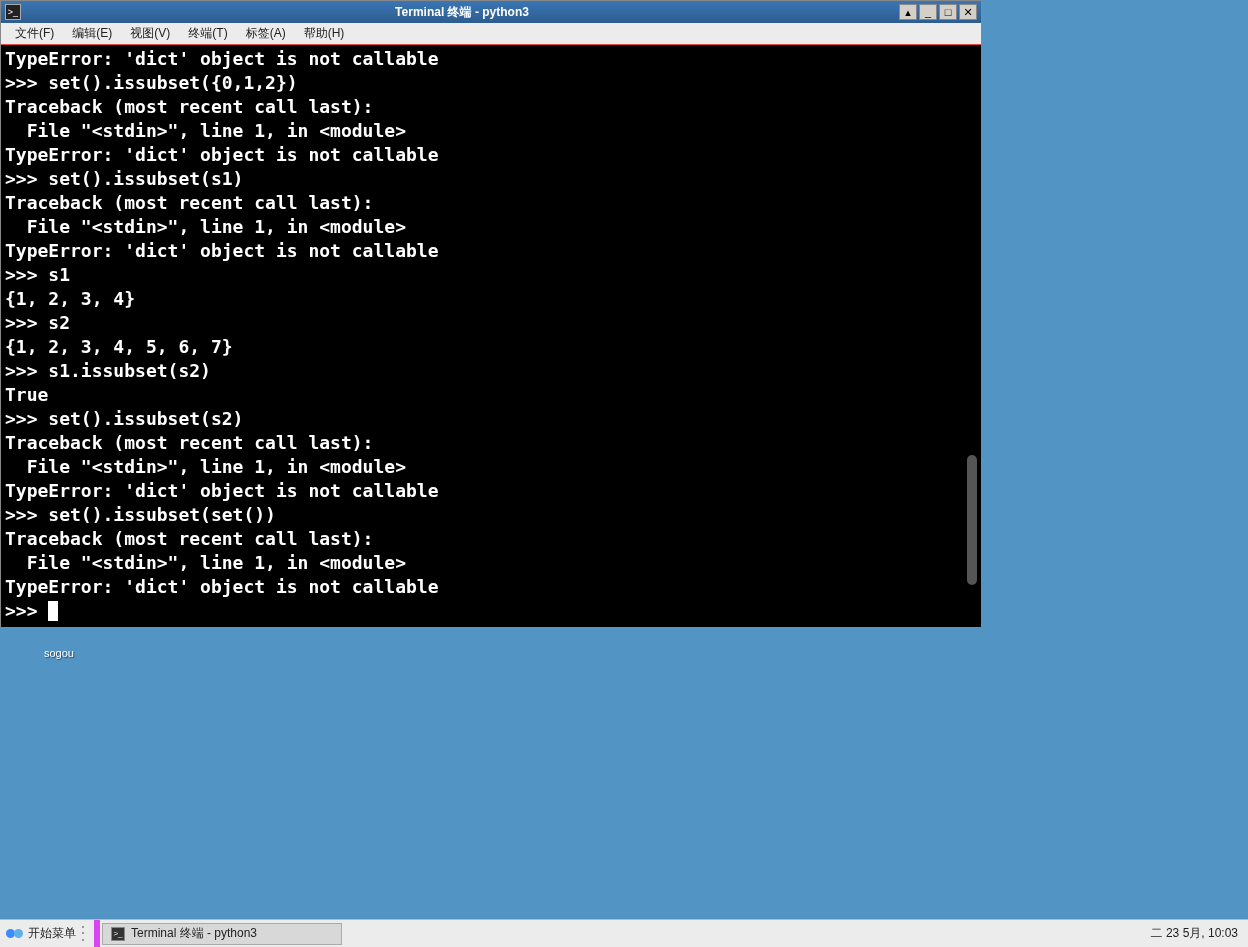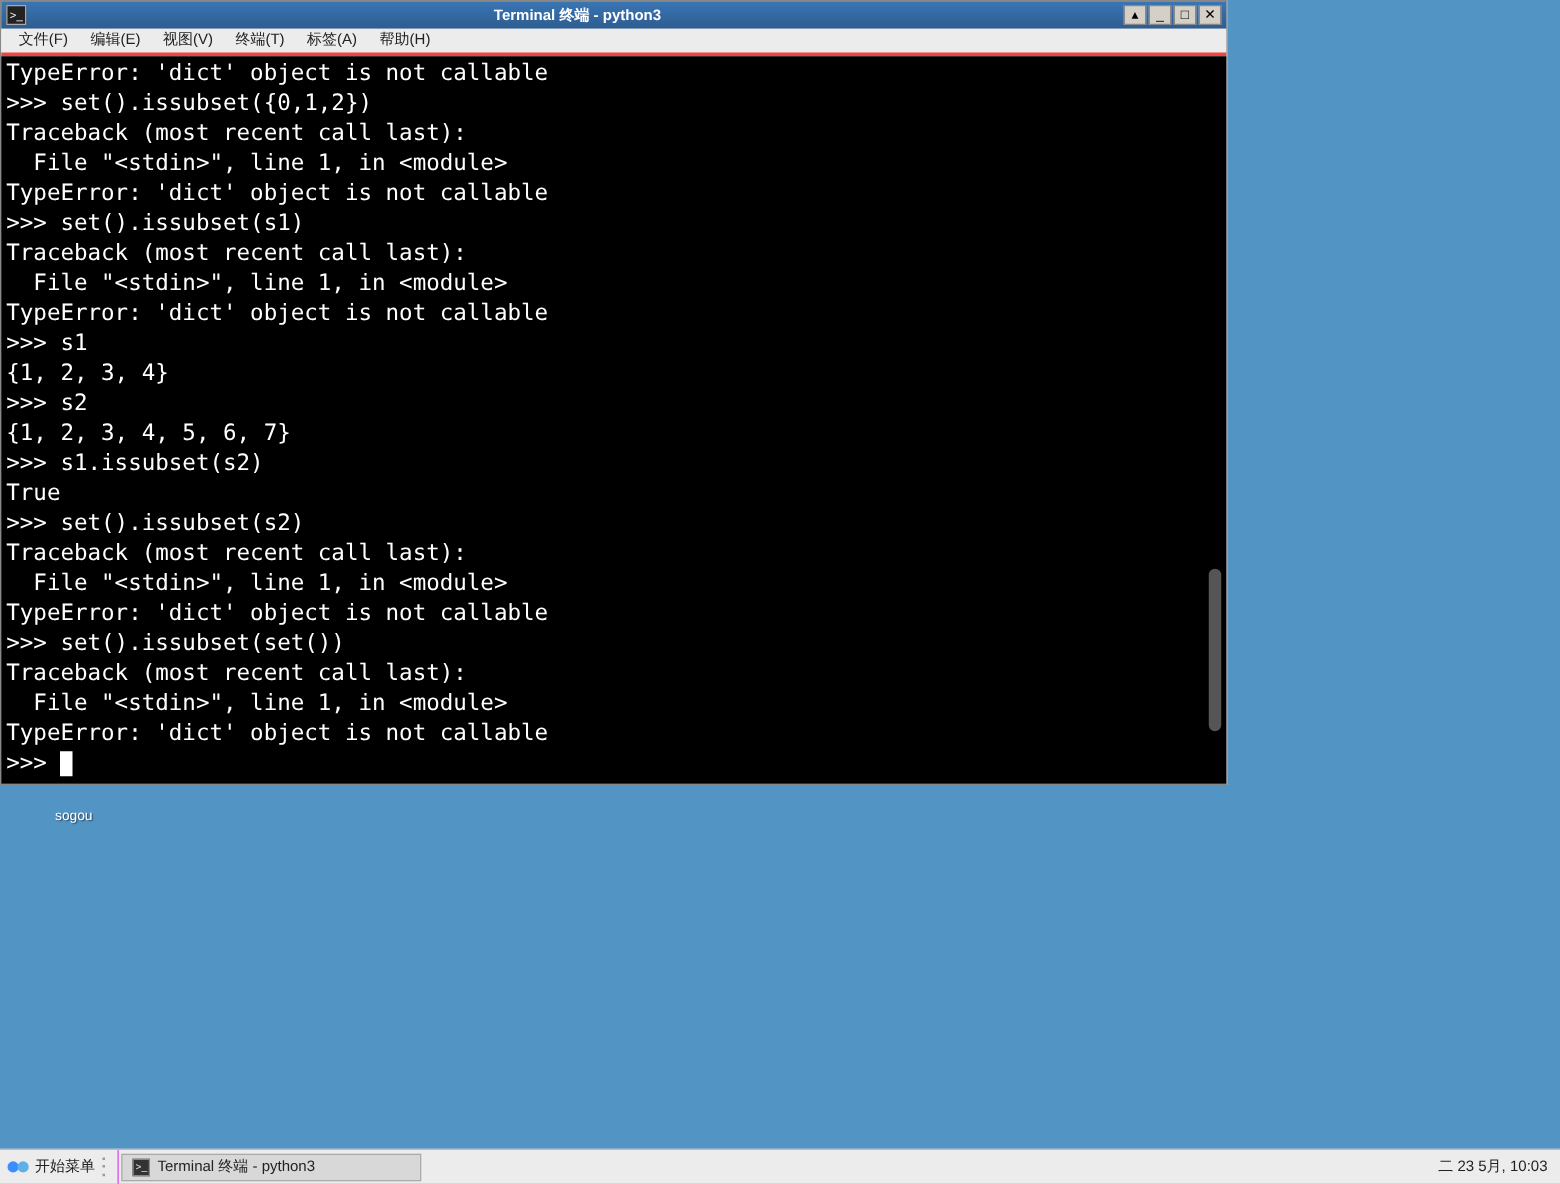--- a/index.html
+++ b/index.html
@@ -64,38 +64,39 @@
     }
     .menubar {
       height: 22px;
       background: #ececec;
       display: flex;
       align-items: flex-end;
       padding: 0 6px;
       gap: 2px;
       font-size: 12px;
       color: #222;
-      border-bottom: 3px solid #ef4444;
+      border-bottom: 1px solid #ef4444;
     }
     .menu-item {
       padding: 2px 8px;
       cursor: pointer;
     }
     .terminal-area {
       flex: 1;
       background: #000;
       color: #fff;
       font-family: "DejaVu Sans Mono", monospace;
       font-size: 18px;
       line-height: 24px;
       padding: 2px 4px;
       position: relative;
       overflow: hidden;
       white-space: pre;
       display: flex;
+      font-weight: bold;
     }
     .terminal-lines {
       flex: 1;
     }
     .cursor {
       display: inline-block;
       width: 10px;
       height: 20px;
       background: #fff;
       vertical-align: text-bottom;
@@ -135,21 +136,21 @@
       font-size: 12px;
       color: #222;
     }
     .start-btn {
       height: 100%;
       display: flex;
       align-items: center;
       padding: 0 6px;
       gap: 4px;
       cursor: pointer;
-      border-right: 1px solid #d946ef;
+      border-right: 6px solid #d946ef;
     }
     .start-icon {
       width: 18px;
       height: 12px;
       position: relative;
     }
     .start-icon::before, .start-icon::after {
       content: "";
       position: absolute;
       width: 9px;

